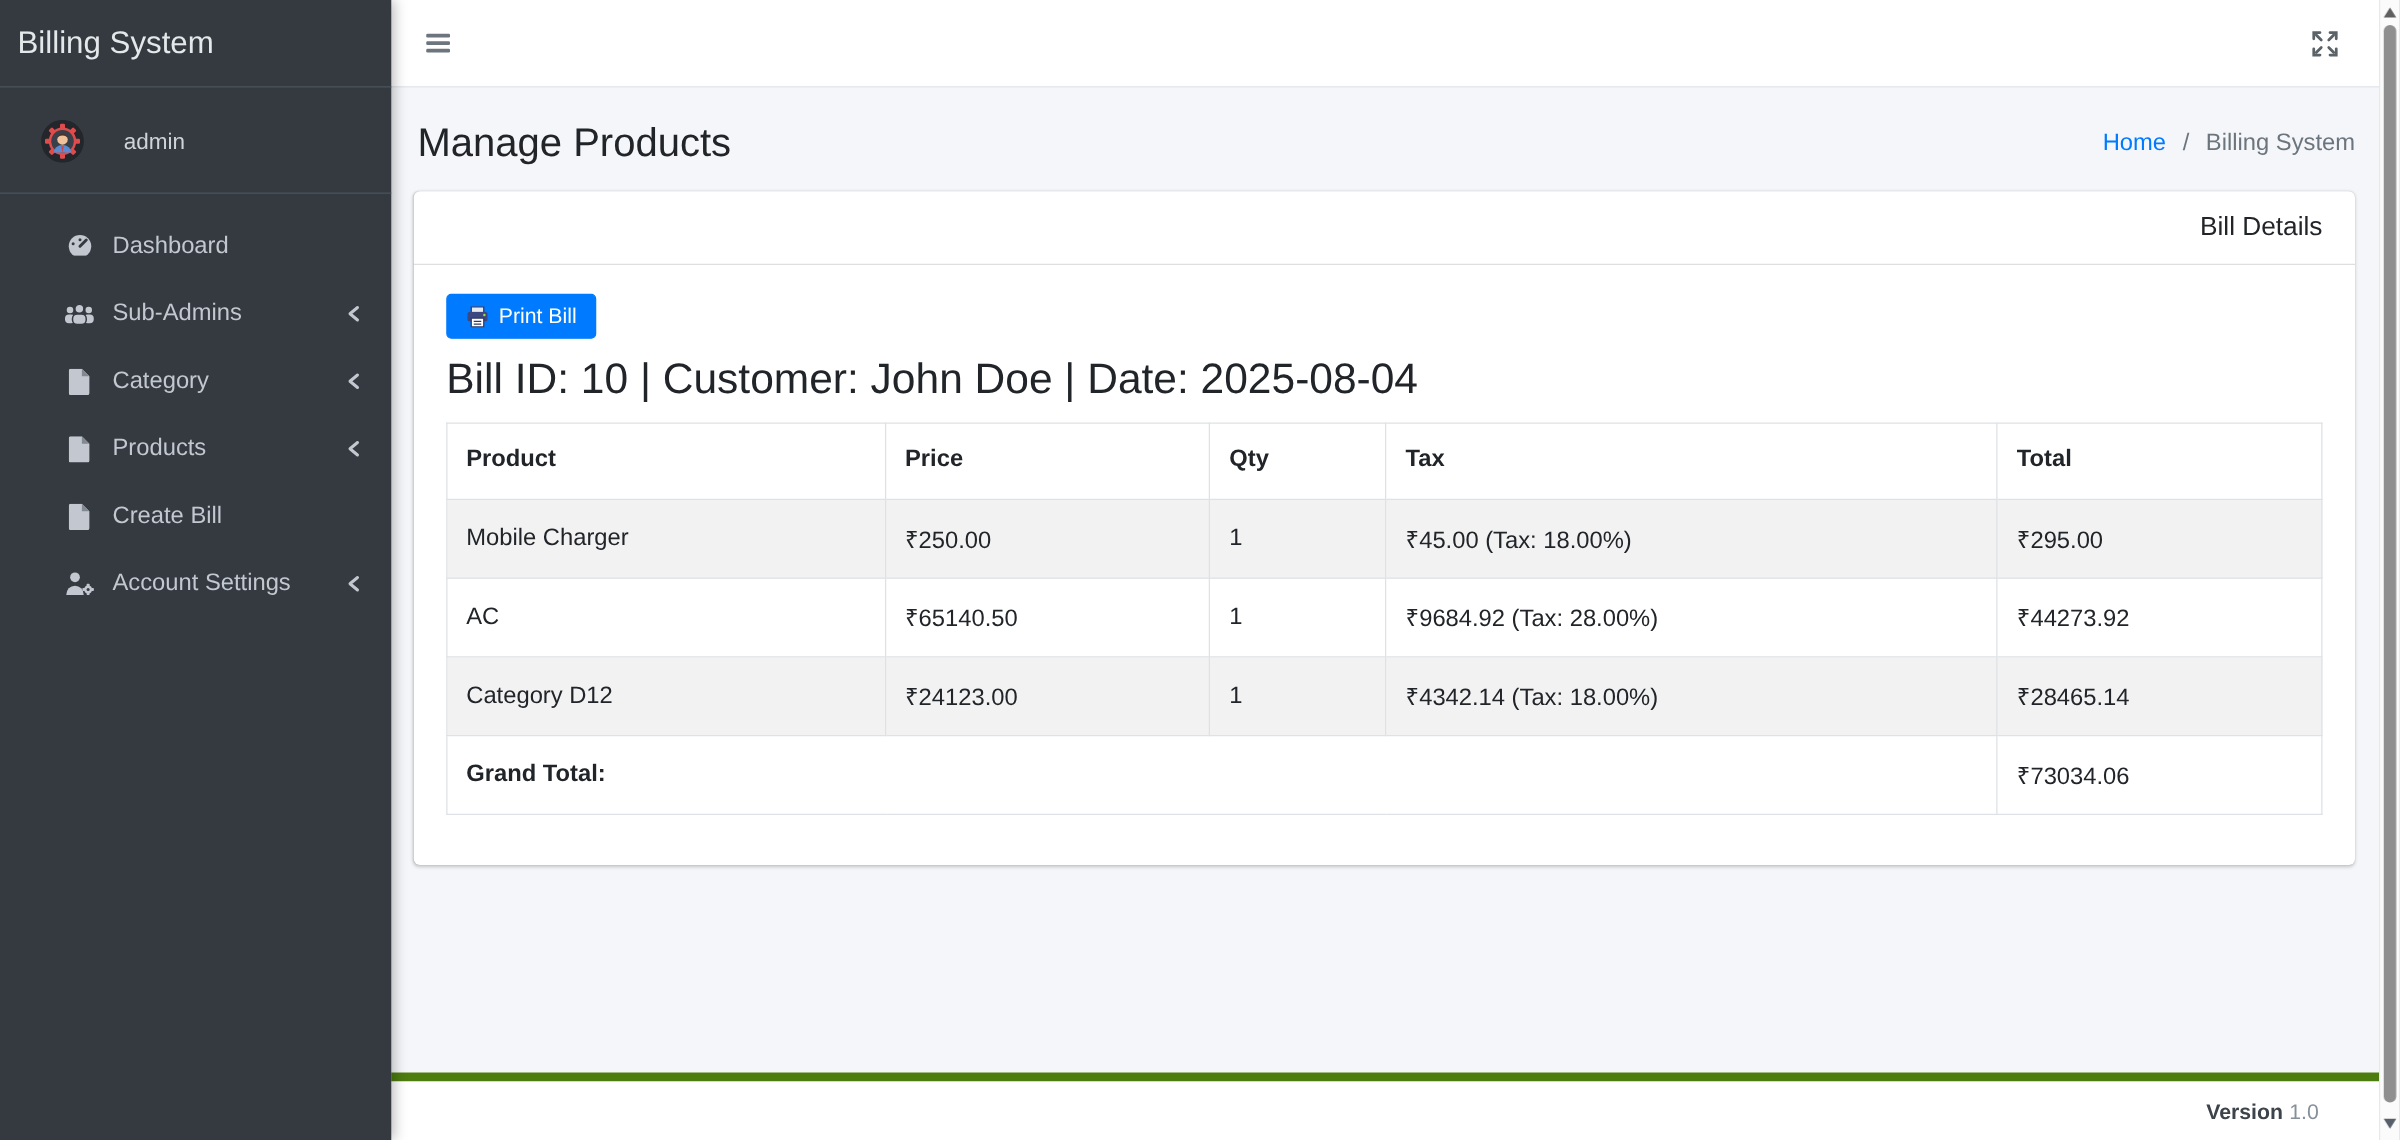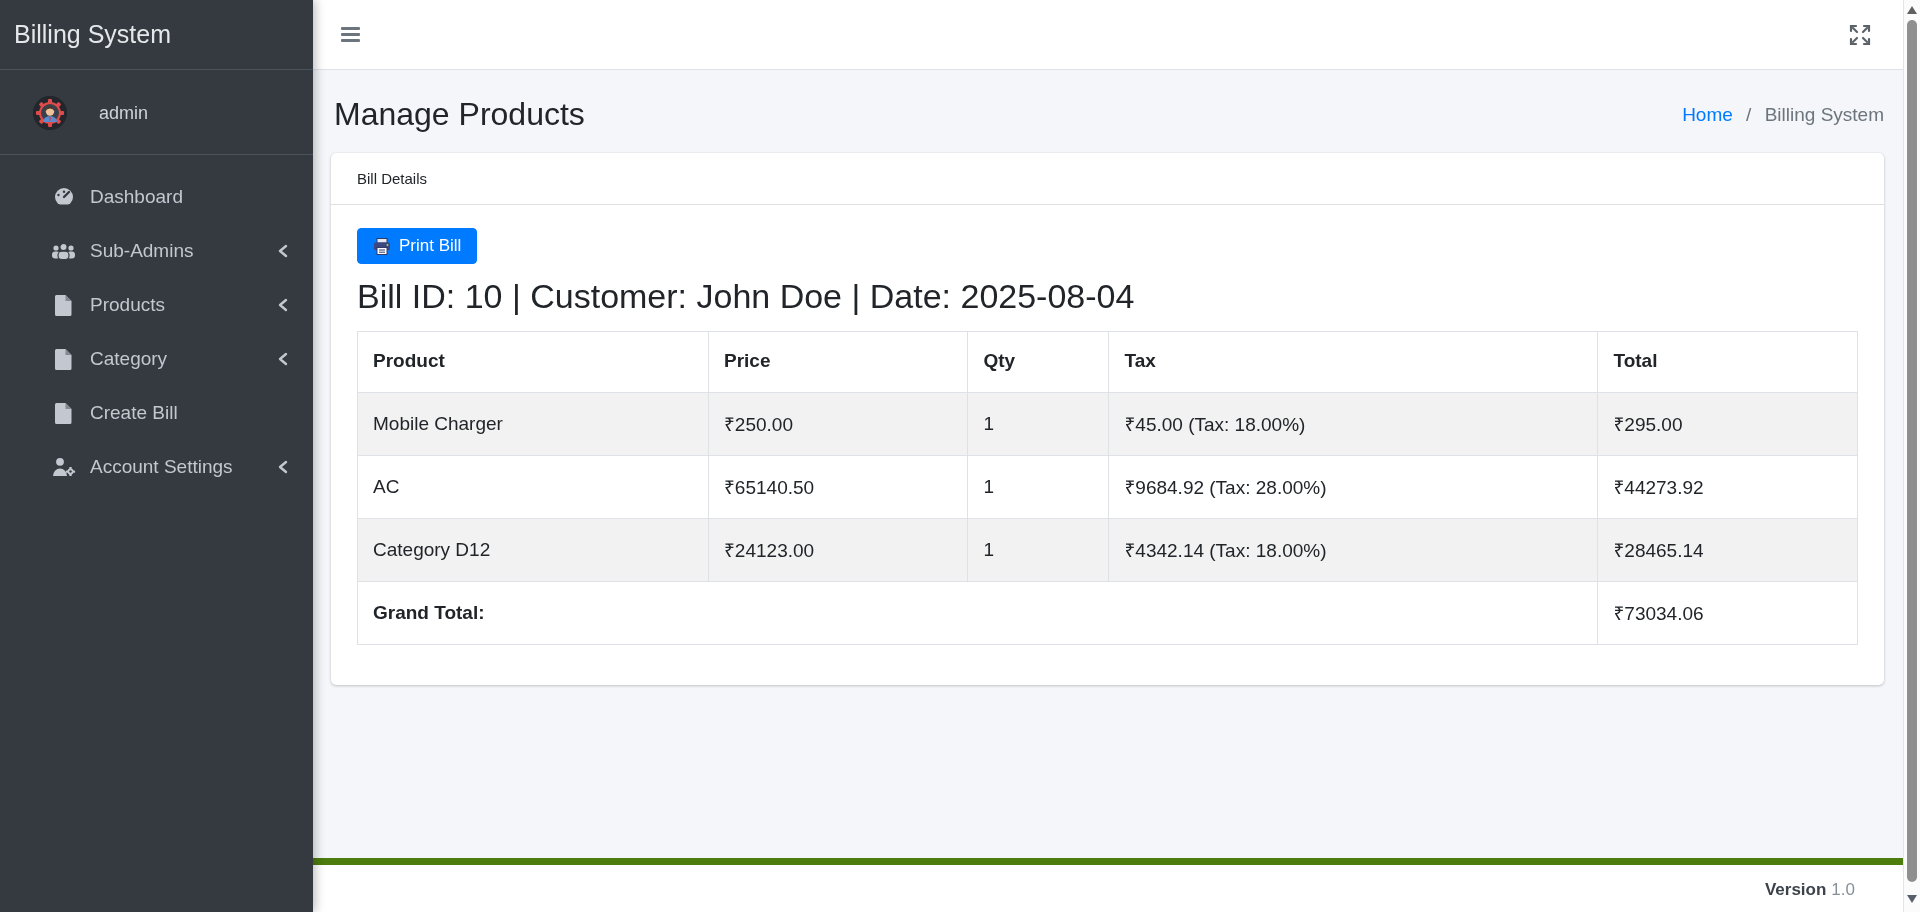--- a/index.html
+++ b/index.html
@@ -64,22 +64,23 @@
   .breadcrumb a { color: #007bff; text-decoration: none; cursor: pointer; }
   .breadcrumb .sep { color: #6c757d; margin: 0 8px; }
   .breadcrumb .current { color: #6c757d; }
 
   .content { padding: 0 36px 0 18px; flex: 0 0 auto; }
   .card {
     background: #fff; border-radius: 5px;
     box-shadow: 0 0 1px rgba(0,0,0,.125), 0 1px 3px rgba(0,0,0,.2);
   }
   .card-header {
-    padding: 17px 26px; font-size: 15px; color: #212529;
+    padding: 17px 26px; font-size: 21px; color: #212529;
     border-bottom: 1px solid rgba(0,0,0,.125);
+    text-align: right;
   }
   .card-body { padding: 23px 26px 40px 26px; }
 
   .btn-primary {
     display: inline-flex; align-items: center; gap: 8px;
     background: #007bff; color: #fff; border: 1px solid #007bff;
     font-size: 17px; font-family: inherit;
     padding: 7px 15px; border-radius: 4px; cursor: pointer;
   }
 
@@ -181,35 +182,35 @@
             </svg>
         </span>
       </li>
       <li>
         <span class="mi">
           <svg width="17" height="21" viewBox="0 0 17 21">
             <path d="M1.5,0 h9 l6,6 v13.5 a1.5,1.5 0 0 1 -1.5,1.5 h-13.5 a1.5,1.5 0 0 1 -1.5,-1.5 v-18 a1.5,1.5 0 0 1 1.5,-1.5 z" fill="#c2c7d0"></path>
             <path d="M10.5,0 l6,6 h-6 z" fill="#828991"></path>
           </svg>
         </span>
-        <span class="lbl">Products</span>
+        <span class="lbl">Category</span>
         <span class="chev">
           <svg width="12" height="14" viewBox="0 0 12 14">
               <polyline points="9,2 3,7 9,12" fill="none" stroke="#c2c7d0" stroke-width="2.4" stroke-linecap="round" stroke-linejoin="round"></polyline>
             </svg>
         </span>
       </li>
       <li>
         <span class="mi">
           <svg width="17" height="21" viewBox="0 0 17 21">
             <path d="M1.5,0 h9 l6,6 v13.5 a1.5,1.5 0 0 1 -1.5,1.5 h-13.5 a1.5,1.5 0 0 1 -1.5,-1.5 v-18 a1.5,1.5 0 0 1 1.5,-1.5 z" fill="#c2c7d0"></path>
             <path d="M10.5,0 l6,6 h-6 z" fill="#828991"></path>
           </svg>
         </span>
-        <span class="lbl">Category</span>
+        <span class="lbl">Products</span>
         <span class="chev">
           <svg width="12" height="14" viewBox="0 0 12 14">
               <polyline points="9,2 3,7 9,12" fill="none" stroke="#c2c7d0" stroke-width="2.4" stroke-linecap="round" stroke-linejoin="round"></polyline>
             </svg>
         </span>
       </li>
       <li>
         <span class="mi">
           <svg width="17" height="21" viewBox="0 0 17 21">
             <path d="M1.5,0 h9 l6,6 v13.5 a1.5,1.5 0 0 1 -1.5,1.5 h-13.5 a1.5,1.5 0 0 1 -1.5,-1.5 v-18 a1.5,1.5 0 0 1 1.5,-1.5 z" fill="#c2c7d0"></path>

